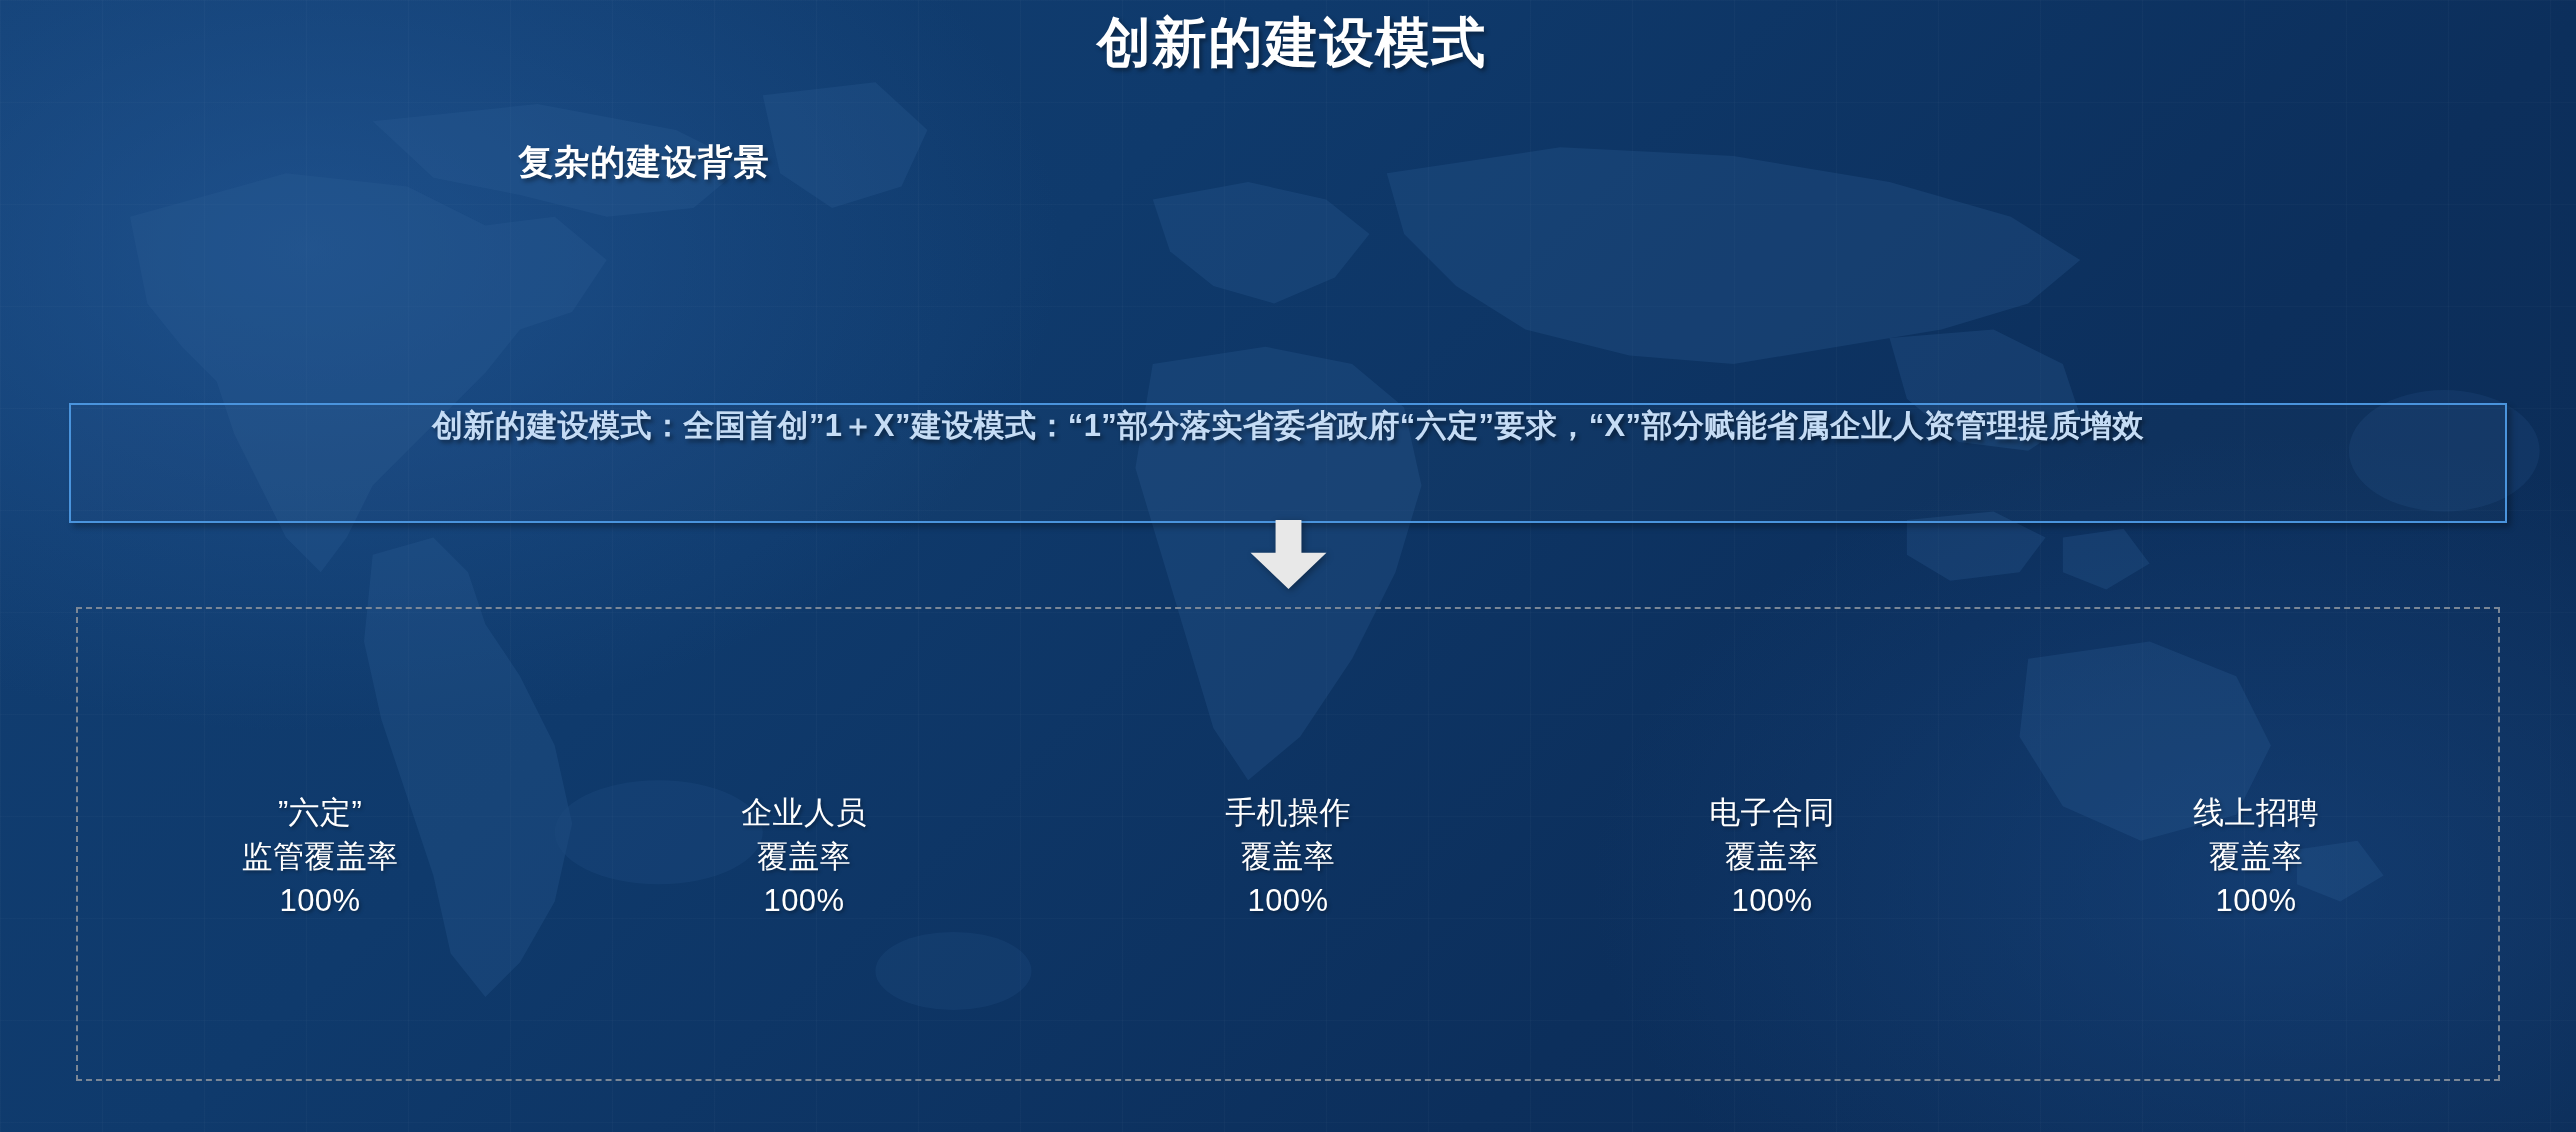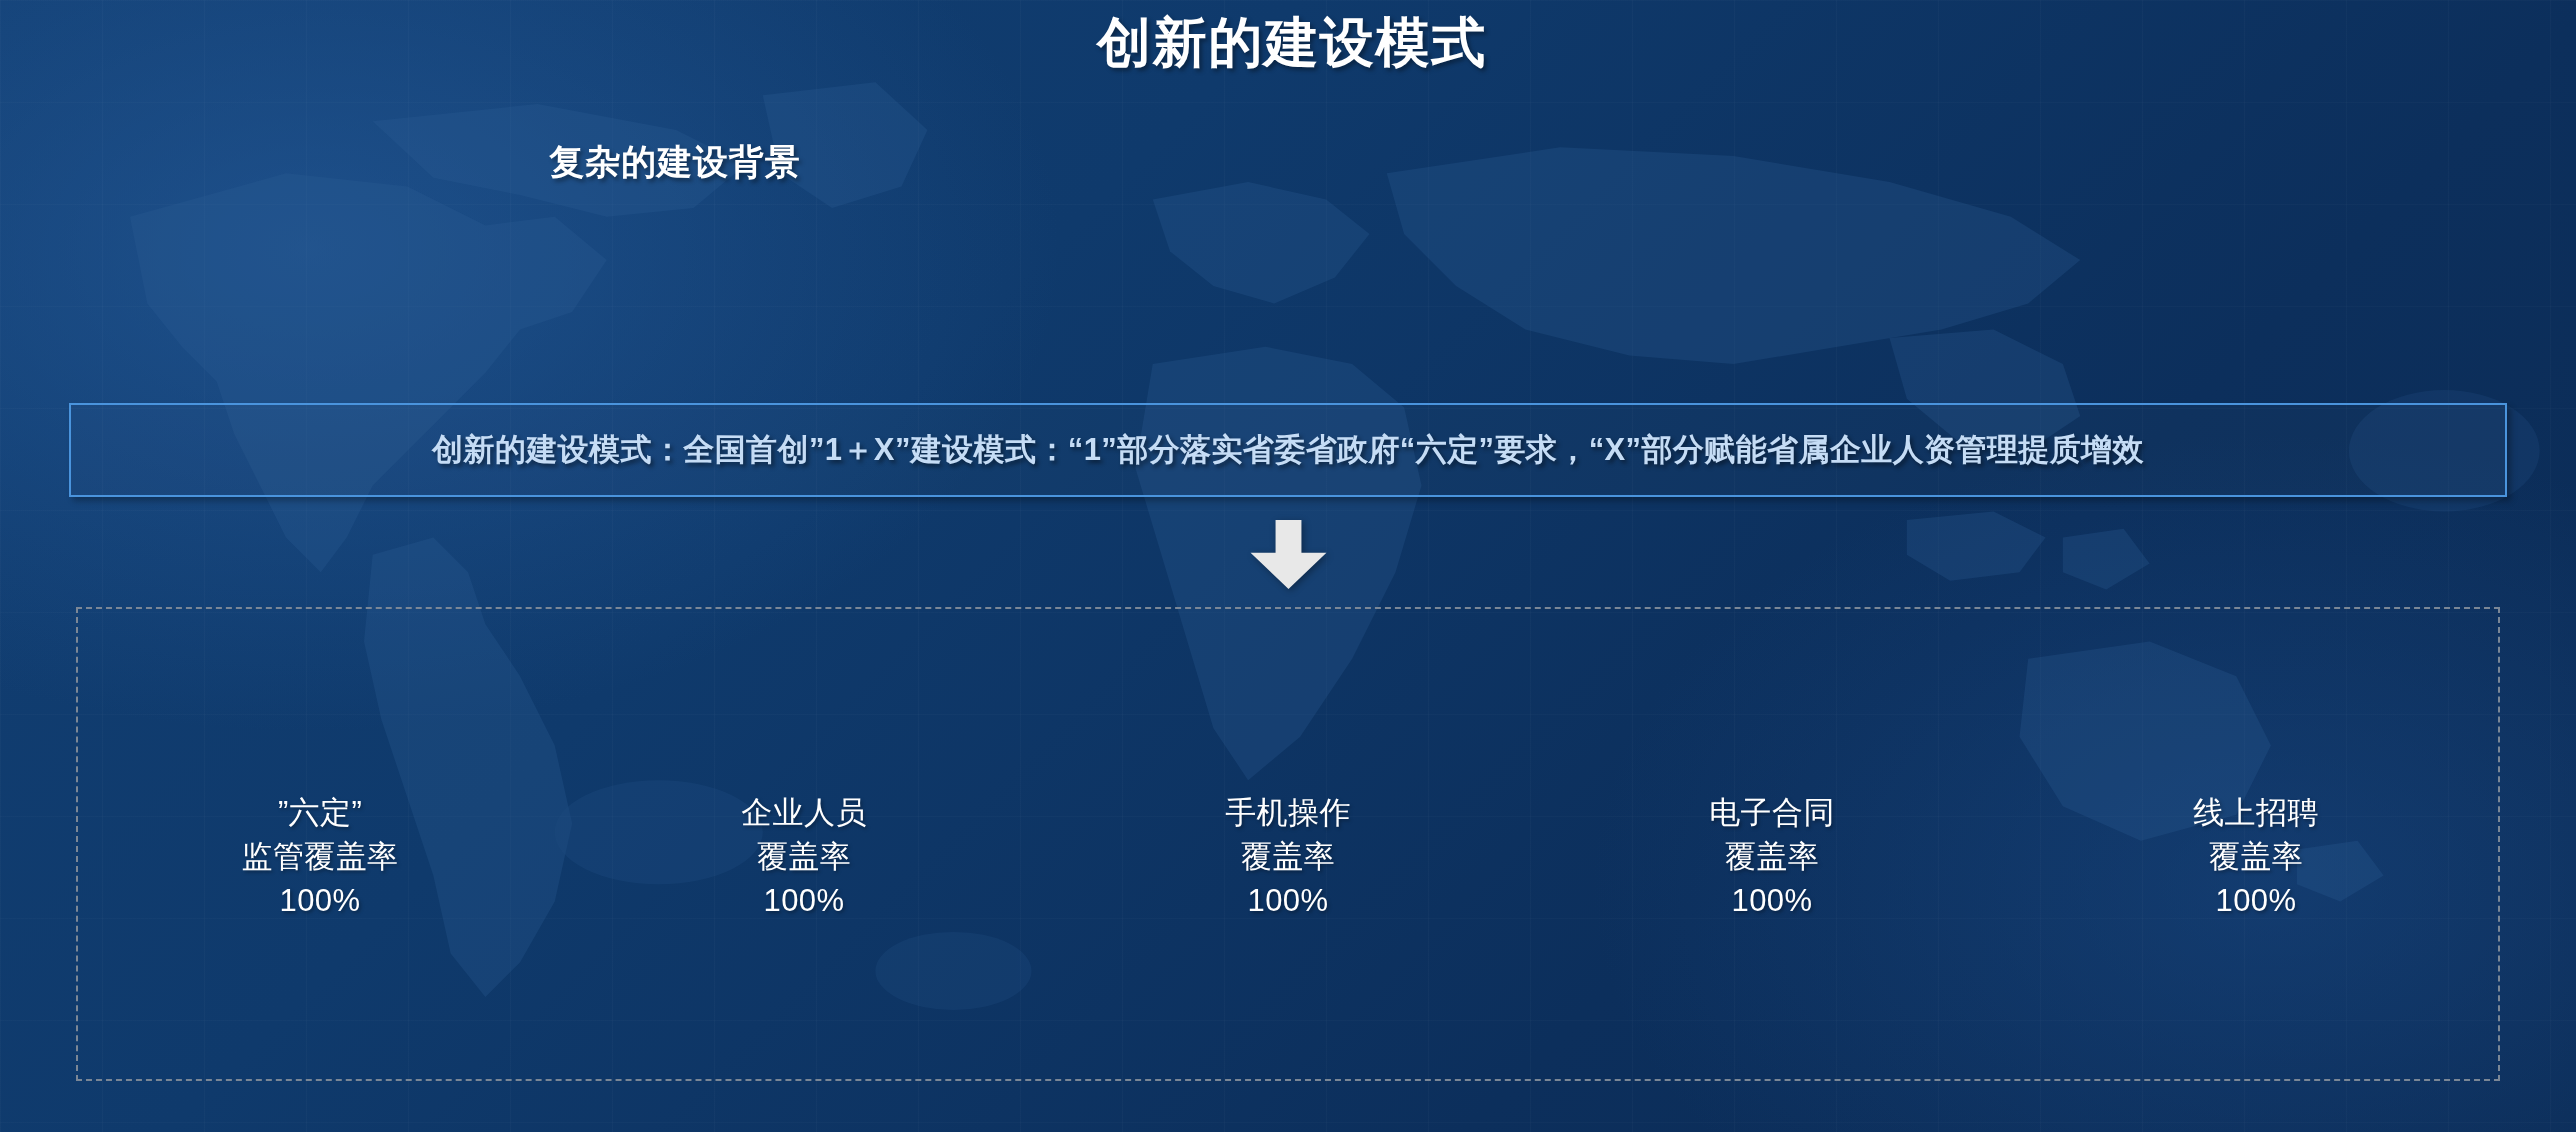--- a/index.html
+++ b/index.html
@@ -61,21 +61,21 @@
   }
 
   
   .columns {
     position: absolute;
     top: 139px;
     left: 0;
     width: 100%;
     display: flex;
   }
-  .col { width: 50%; padding: 0 84px; margin-left: 31px; }
+  .col { width: 50%; padding: 0 84px; }
 
   .col-heading {
     text-align: center;
     color: #ffffff;
     font-size: 35px;
     font-weight: bold;
     letter-spacing: 0.9px;
     text-shadow: 2.6px 2.6px 4.3px rgba(0,0,0,0.4);
     margin-bottom: 29.5px;
   }
@@ -91,24 +91,23 @@
     color: #bcd7f2;
     font-weight: bold;
   }
 
   
   .banner {
     position: absolute;
     left: 69px;
     right: 69px;
     top: 403px;
-    height: 94px;
+    height: 120px;
     border: 2.6px solid #4a94dd;
     display: flex;
-    align-items: center;
     justify-content: center;
     background: rgba(255,255,255,0.015);
     box-shadow: 3.5px 3.5px 6px rgba(0,0,0,0.28);
   }
   .banner-text {
     color: #c5dcf5;
     font-size: 31px;
     font-weight: bold;
     letter-spacing: 0.4px;
     white-space: nowrap;

